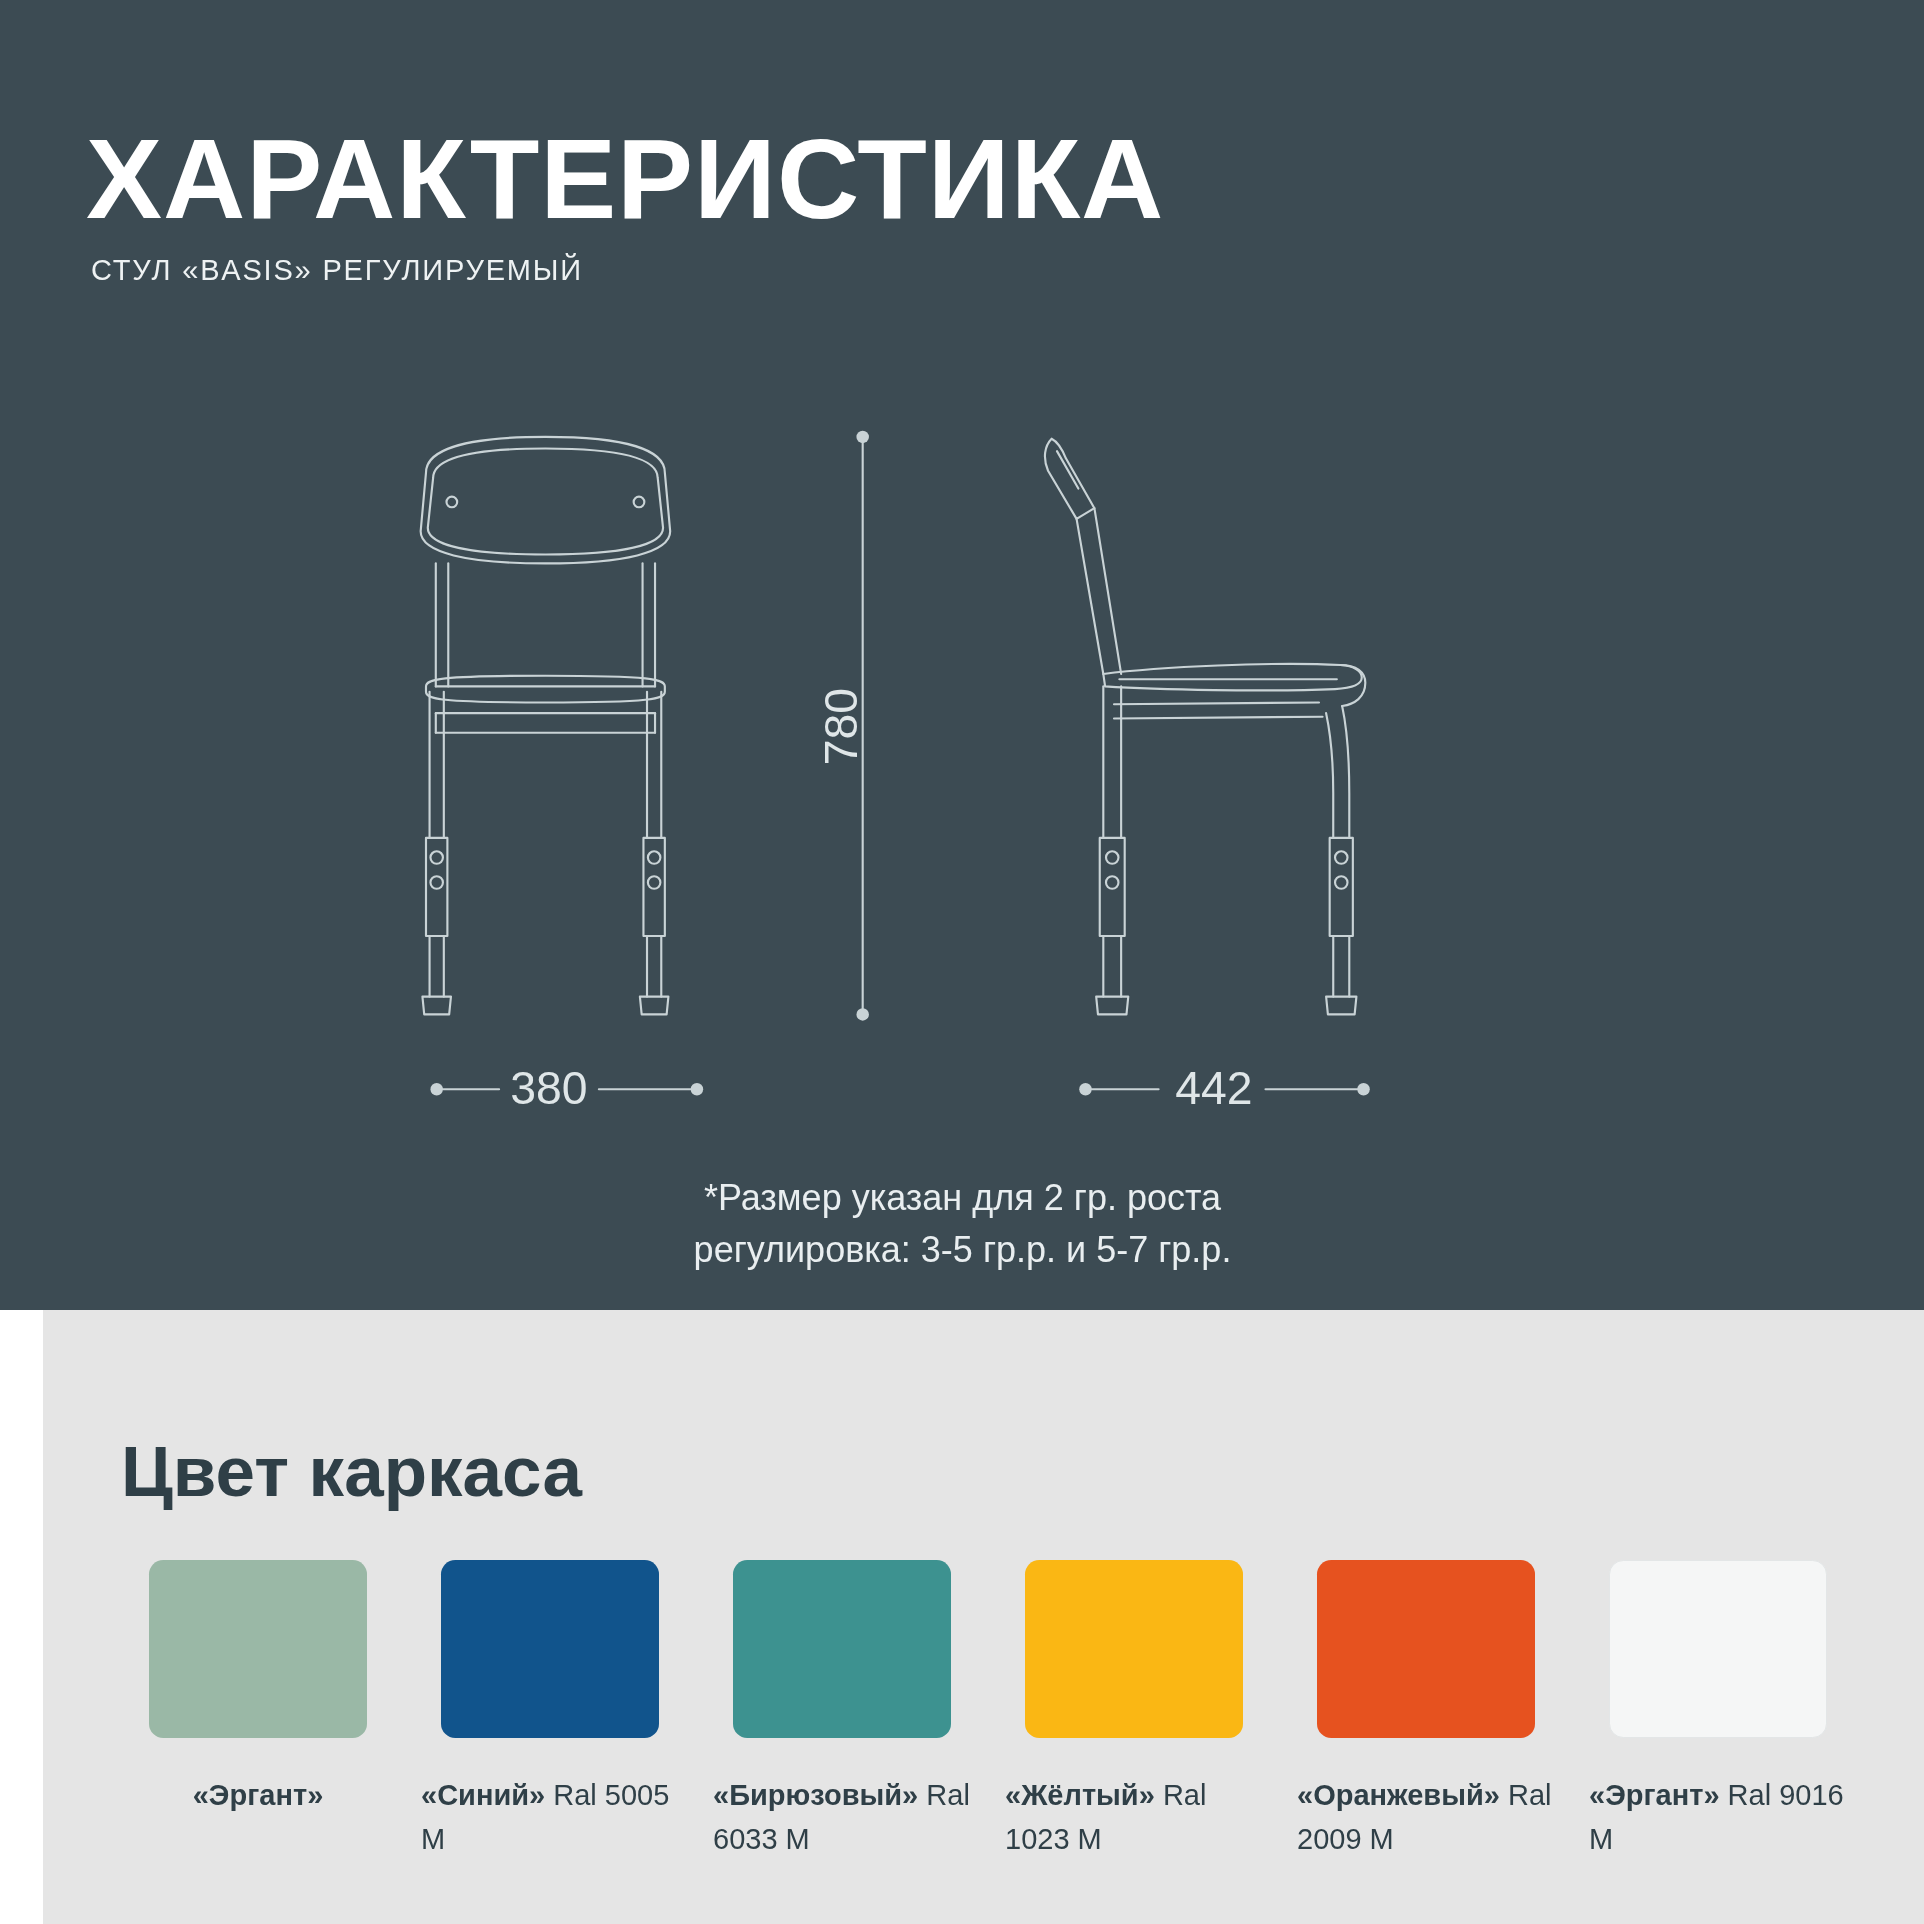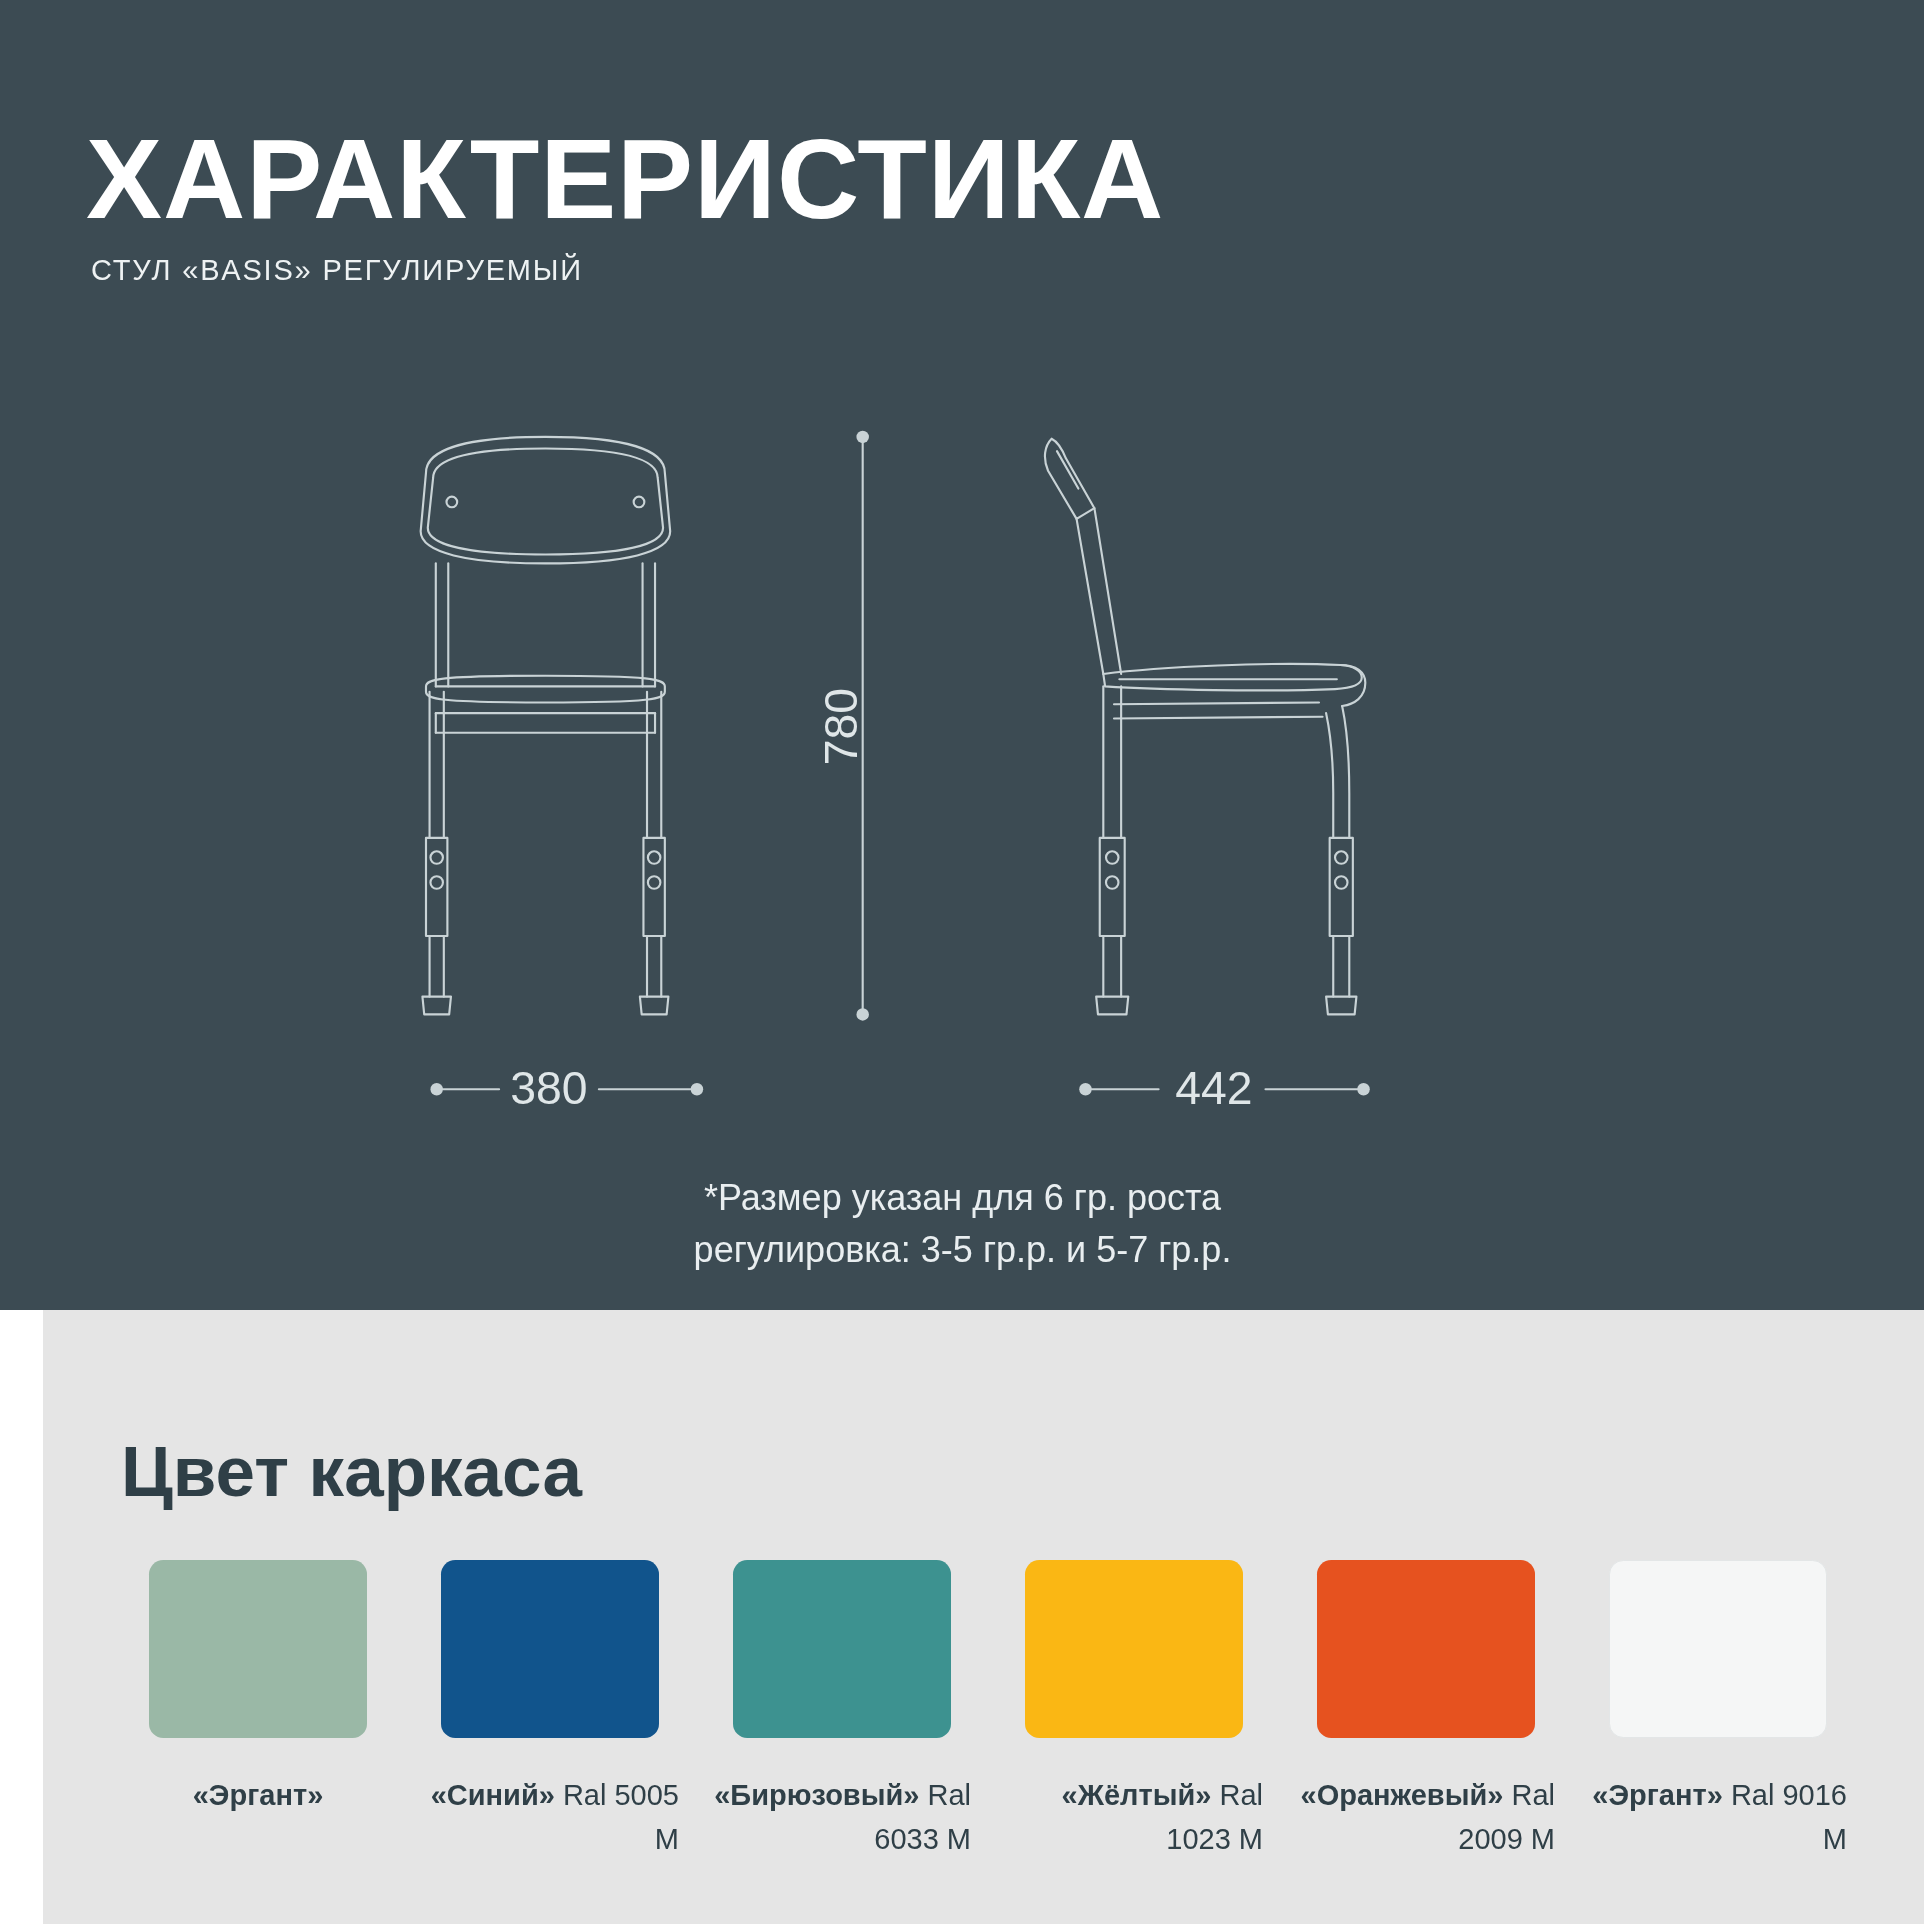--- a/index.html
+++ b/index.html
@@ -111,21 +111,21 @@
     width: 218px;
     height: 178px;
     border-radius: 14.3px;
     box-sizing: border-box;
   }
   .swatch.bordered {
     border: 0.9px solid #e3e6e7;
   }
   .swatch-label {
     margin-top: 36px;
-    text-align: right;
+    text-align: left;
     font-size: 29px;
     color: #2f3f47;
     line-height: 1.5;
   }
   .swatch-label .nm {
     font-weight: bold;
   }
 </style>
 </head>
 <body>
@@ -238,21 +238,21 @@
           <circle cx="1530" cy="752" r="7" fill="#c9d3d6" stroke="none"></circle>
         </g>
 
         <text x="962" y="345" transform="rotate(-90 962 345)" text-anchor="middle" font-family="Liberation Sans, sans-serif" font-size="52" fill="#dfe6e8">780</text>
         <text x="616" y="768" text-anchor="middle" font-family="Liberation Sans, sans-serif" font-size="52" fill="#dfe6e8">380</text>
         <text x="1362" y="768" text-anchor="middle" font-family="Liberation Sans, sans-serif" font-size="52" fill="#dfe6e8">442</text>
       </svg>
     </div>
 
     <div class="note">
-      <div>*Размер указан для 6 гр. роста</div>
+      <div>*Размер указан для 2 гр. роста</div>
       <div>регулировка: 3-5 гр.р. и 5-7 гр.р.</div>
     </div>
   </section>
 
   <section class="colors-panel">
     <h2 class="colors-title">Цвет каркаса</h2>
 
     <div class="swatch-row">
 
       <div class="swatch-cell">

